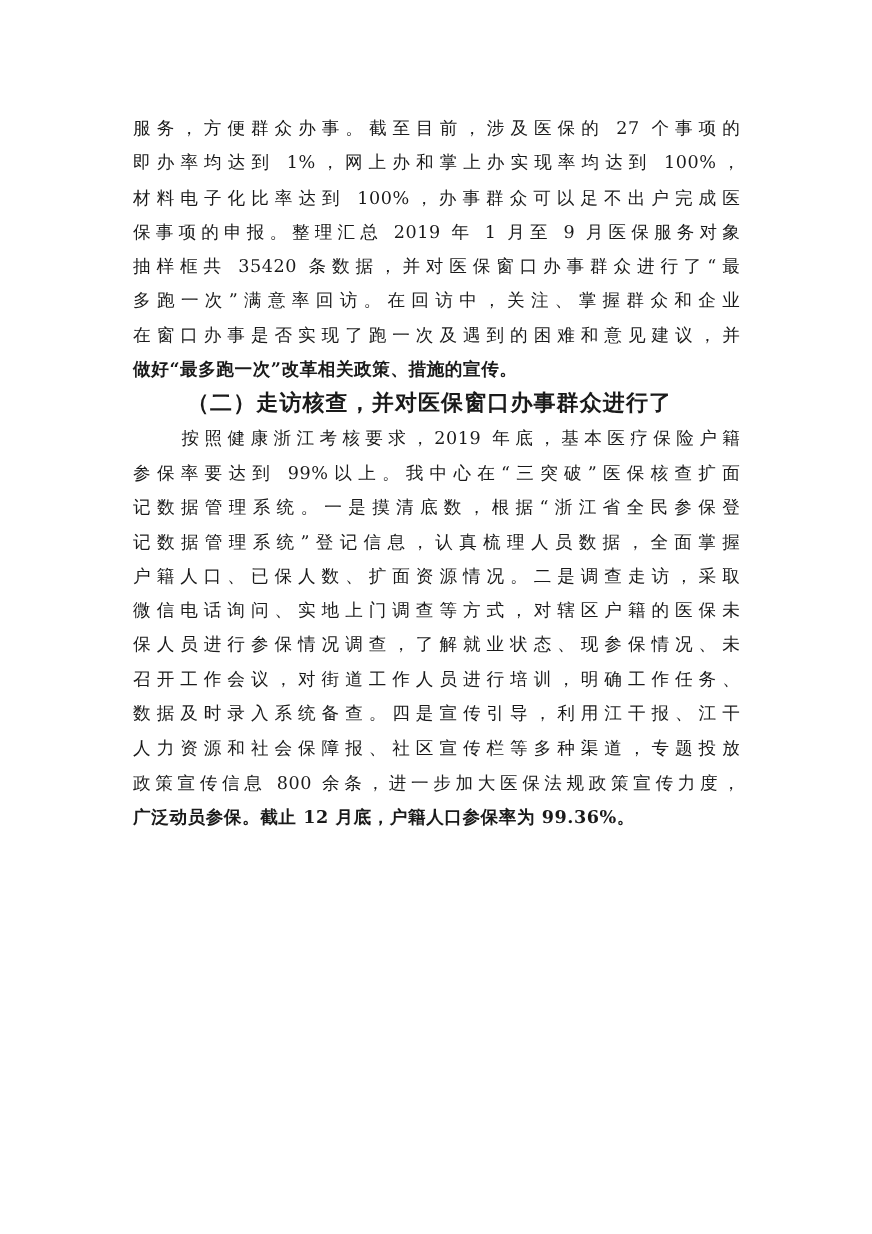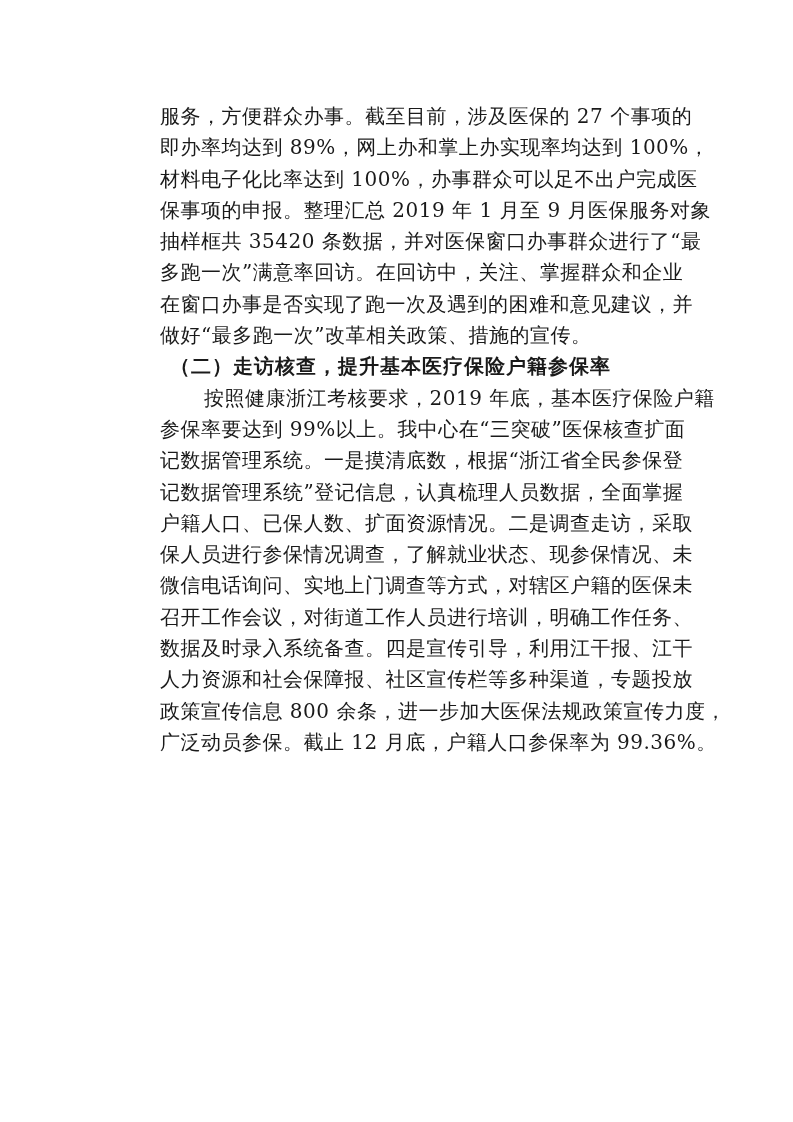--- a/index.html
+++ b/index.html
@@ -18,29 +18,29 @@
   .page {
     position: absolute;
     left: 121px;
     top: 101px;
     width: 552px;
   }
   .line {
     display: block;
     height: 31.3px;
     line-height: 31.3px;
-    font-size: 20px;
+    font-size: 16px;
     white-space: nowrap;
     text-align: justify;
     text-align-last: justify;
     letter-spacing: 0.5px;
-    margin-left: 39px;
   }
   .line.last {
     text-align-last: left;
+    font-weight: bold;
   }
   .line.indent {
     padding-left: 44px;
   }
   .heading {
     display: block;
     height: 31.3px;
     line-height: 31.3px;
     font-size: 20px;
     font-weight: bold;
@@ -50,39 +50,39 @@
     font-family: "DejaVu Sans", "Liberation Sans", sans-serif;
   }
 </style>
 </head>
 <body>
 
 <div class="page">
 
   <div>
     <span class="line">服务，方便群众办事。截至目前，涉及医保的 27 个事项的</span>
-    <span class="line">即办率均达到 89%，网上办和掌上办实现率均达到 100%，</span>
+    <span class="line">即办率均达到 1%，网上办和掌上办实现率均达到 100%，</span>
     <span class="line">材料电子化比率达到 100%，办事群众可以足不出户完成医</span>
     <span class="line">保事项的申报。整理汇总 2019 年 1 月至 9 月医保服务对象</span>
     <span class="line">抽样框共 35420 条数据，并对医保窗口办事群众进行了“最</span>
     <span class="line">多跑一次”满意率回访。在回访中，关注、掌握群众和企业</span>
     <span class="line">在窗口办事是否实现了跑一次及遇到的困难和意见建议，并</span>
     <span class="line last">做好“最多跑一次”改革相关政策、措施的宣传。</span>
   </div>
 
-  <h2 class="heading" style="margin:0;">（二）走访核查，提升基本医疗保险户籍参保率</h2>
+  <h2 class="heading" style="margin:0;">（二）走访核查，并对医保窗口办事群众进行了</h2>
 
   <div>
     <span class="line indent">按照健康浙江考核要求，2019 年底，基本医疗保险户籍</span>
     <span class="line">参保率要达到 99%以上。我中心在“三突破”医保核查扩面</span>
     <span class="line">记数据管理系统。一是摸清底数，根据“浙江省全民参保登</span>
     <span class="line">记数据管理系统”登记信息，认真梳理人员数据，全面掌握</span>
     <span class="line">户籍人口、已保人数、扩面资源情况。二是调查走访，采取</span>
+    <span class="line">微信电话询问、实地上门调查等方式，对辖区户籍的医保未</span>
     <span class="line">保人员进行参保情况调查，了解就业状态、现参保情况、未</span>
-    <span class="line">微信电话询问、实地上门调查等方式，对辖区户籍的医保未</span>
     <span class="line">召开工作会议，对街道工作人员进行培训，明确工作任务、</span>
     <span class="line">数据及时录入系统备查。四是宣传引导，利用江干报、江干</span>
     <span class="line">人力资源和社会保障报、社区宣传栏等多种渠道，专题投放</span>
     <span class="line">政策宣传信息 800 余条，进一步加大医保法规政策宣传力度，</span>
     <span class="line last">广泛动员参保。截止 12 月底，户籍人口参保率为 99.36%。</span>
   </div>
 
 </div>
 
 </body></html>

